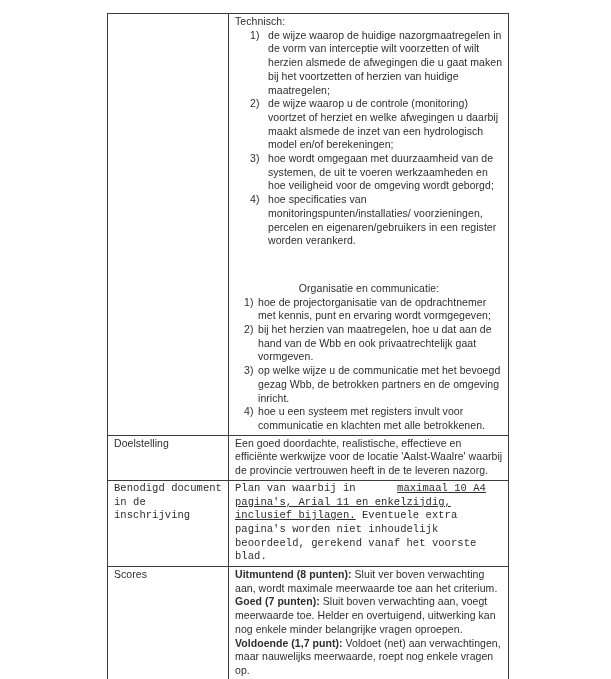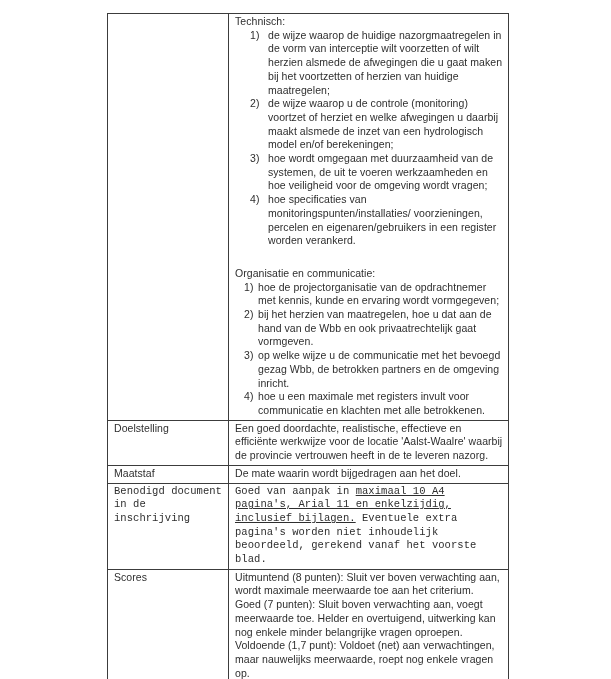--- a/index.html
+++ b/index.html
@@ -25,23 +25,23 @@
   tr.r1 { height:390px; }
   tr.r2 { height:44px; }
   tr.r3 { height:15px; }
   tr.r4 { height:72px;font-family:Liberation Mono, monospace; }
   .li { display:flex; }
   .list-t .li { padding-left:15px; }
   .list-t .num { flex:0 0 18px; }
   .list-o .li { padding-left:9px; }
   .list-o .num { flex:0 0 14px; }
   .txt { flex:1; }
-  .org-heading { margin-top:19px; }
-  .bold { font-weight:normal; }
-  .underline { text-decoration:underline; }
+  .org-heading { margin-top:34px;text-align:center; }
+  .bold { font-weight:bold; }
+  .underline { text-decoration:underline;margin-left:35px; }
 </style>
 </head>
 <body>
 
 <div class="page">
   <table class="criteria">
     <colgroup>
         <col class="c1">
         <col class="c2">
       </colgroup>
@@ -55,63 +55,59 @@
           <div class="li">
             <span class="num">1)</span>
             <span class="txt">de wijze waarop de huidige nazorgmaatregelen in de vorm van interceptie wilt voorzetten of wilt herzien alsmede de afwegingen die u gaat maken bij het voortzetten of herzien van huidige maatregelen;</span>
           </div>
           <div class="li">
             <span class="num">2)</span>
             <span class="txt">de wijze waarop u de controle (monitoring) voortzet of herziet en welke afwegingen u daarbij maakt alsmede de inzet van een hydrologisch model en/of berekeningen;</span>
           </div>
           <div class="li">
             <span class="num">3)</span>
-            <span class="txt">hoe wordt omgegaan met duurzaamheid van de systemen, de uit te voeren werkzaamheden en hoe veiligheid voor de omgeving wordt vragen;</span>
+            <span class="txt">hoe wordt omgegaan met duurzaamheid van de systemen, de uit te voeren werkzaamheden en hoe veiligheid voor de omgeving wordt geborgd;</span>
           </div>
           <div class="li">
             <span class="num">4)</span>
             <span class="txt">hoe specificaties van monitoringspunten/installaties/ voorzieningen, percelen en eigenaren/gebruikers in een register worden verankerd.</span>
           </div>
         </div>
 
         <div class="org-heading">Organisatie en communicatie:</div>
         <div class="list-o">
           <div class="li">
             <span class="num">1)</span>
-            <span class="txt">hoe de projectorganisatie van de opdrachtnemer met kennis, kunde en ervaring wordt vormgegeven;</span>
+            <span class="txt">hoe de projectorganisatie van de opdrachtnemer met kennis, punt en ervaring wordt vormgegeven;</span>
           </div>
           <div class="li">
             <span class="num">2)</span>
             <span class="txt">bij het herzien van maatregelen, hoe u dat aan de hand van de Wbb en ook privaatrechtelijk gaat vormgeven.</span>
           </div>
           <div class="li">
             <span class="num">3)</span>
             <span class="txt">op welke wijze u de communicatie met het bevoegd gezag Wbb, de betrokken partners en de omgeving inricht.</span>
           </div>
           <div class="li">
             <span class="num">4)</span>
-            <span class="txt">hoe u een maximale met registers invult voor communicatie en klachten met alle betrokkenen.</span>
+            <span class="txt">hoe u een systeem met registers invult voor communicatie en klachten met alle betrokkenen.</span>
           </div>
         </div>
       </td>
     </tr>
 
     <tr class="r2">
       <td>Doelstelling</td>
       <td>Een goed doordachte, realistische, effectieve en efficiënte werkwijze voor de locatie 'Aalst-Waalre' waarbij de provincie vertrouwen heeft in de te leveren nazorg.</td>
     </tr>
 
-    <tr class="r3">
-      <td>Maatstaf</td>
-      <td>De mate waarin wordt bijgedragen aan het doel.</td>
-    </tr>
 
     <tr class="r4">
       <td>Benodigd document in de inschrijving</td>
-      <td><span>Goed van aanpak in </span><span class="underline">maximaal 10 A4 pagina's, Arial 11 en enkelzijdig, inclusief bijlagen.</span><span> Eventuele extra pagina's worden niet inhoudelijk beoordeeld, gerekend vanaf het voorste blad.</span></td>
+      <td><span>Plan van waarbij in </span><span class="underline">maximaal 10 A4 pagina's, Arial 11 en enkelzijdig, inclusief bijlagen.</span><span> Eventuele extra pagina's worden niet inhoudelijk beoordeeld, gerekend vanaf het voorste blad.</span></td>
     </tr>
 
     <tr class="r5">
       <td>Scores</td>
       <td>
         <div><span class="bold">Uitmuntend (8 punten):</span> <span>Sluit ver boven verwachting aan, wordt maximale meerwaarde toe aan het criterium.</span></div>
         <div><span class="bold">Goed (7 punten):</span> <span>Sluit boven verwachting aan, voegt meerwaarde toe. Helder en overtuigend, uitwerking kan nog enkele minder belangrijke vragen oproepen.</span></div>
         <div><span class="bold">Voldoende (1,7 punt):</span> <span>Voldoet (net) aan verwachtingen, maar nauwelijks meerwaarde, roept nog enkele vragen op.</span></div>
         <div><span class="bold">Organisatie (Knock-out):</span> <span>Onvoldoende inzichtelijk gemaakt dat aan het doel wordt voldaan.</span></div>
       </td>

